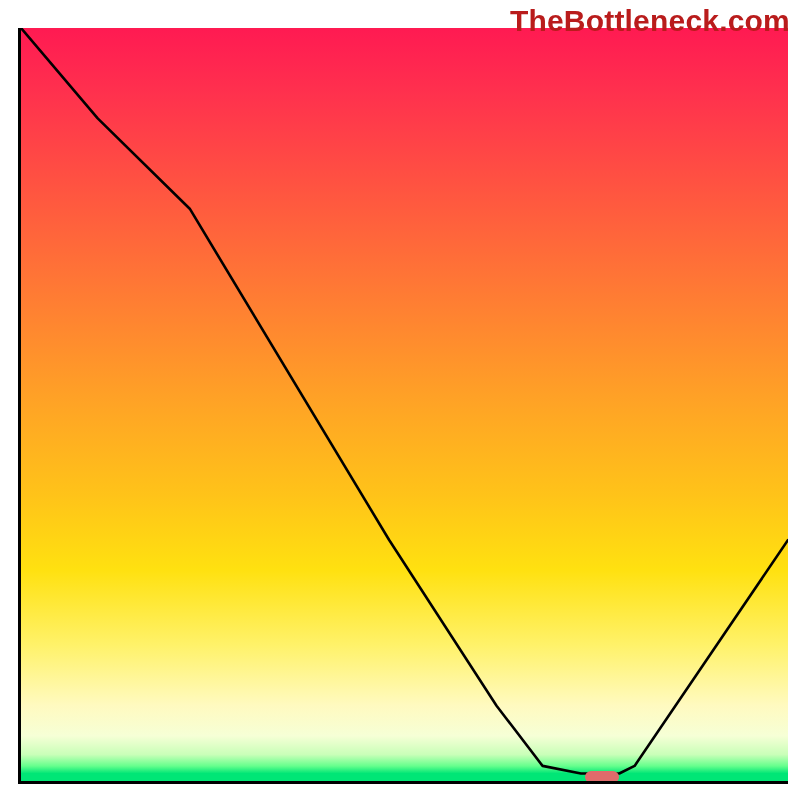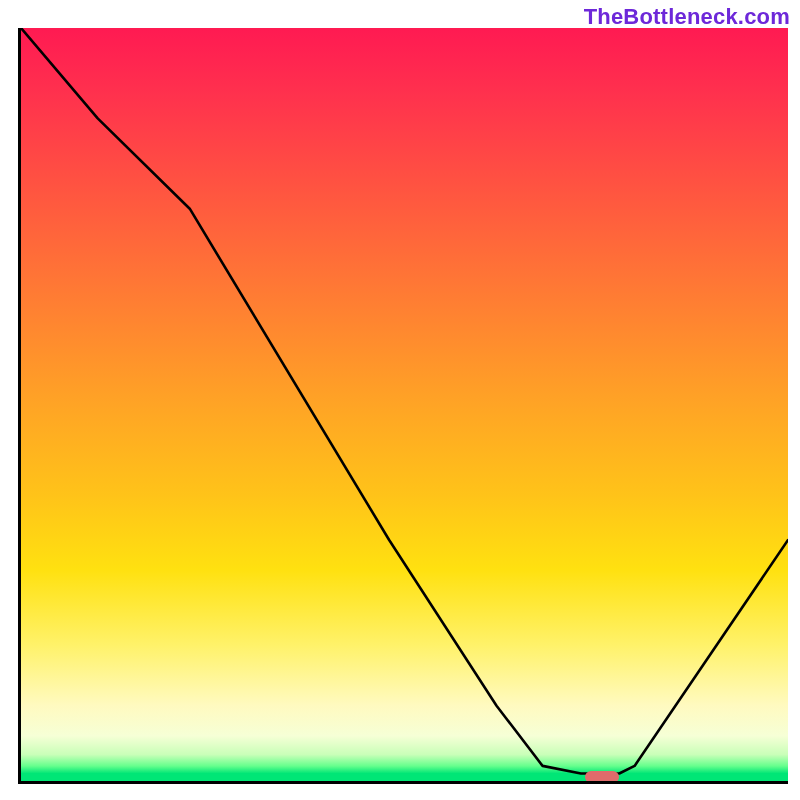--- a/index.html
+++ b/index.html
@@ -13,23 +13,23 @@
   }
   .chart-container {
     position: relative;
     width: 800px;
     height: 800px;
   }
   .watermark {
     position: absolute;
     top: 4px;
     right: 10px;
-    font-size: 22px;
+    font-size: 30px;
     font-weight: 600;
-    color: #6d28d9;
+    color: #b91c1c;
     letter-spacing: 0.2px;
     z-index: 10;
   }
   .plot-area {
     position: absolute;
     left: 18px;
     top: 28px;
     width: 770px;
     height: 756px;
     border-left: 3px solid #000;

